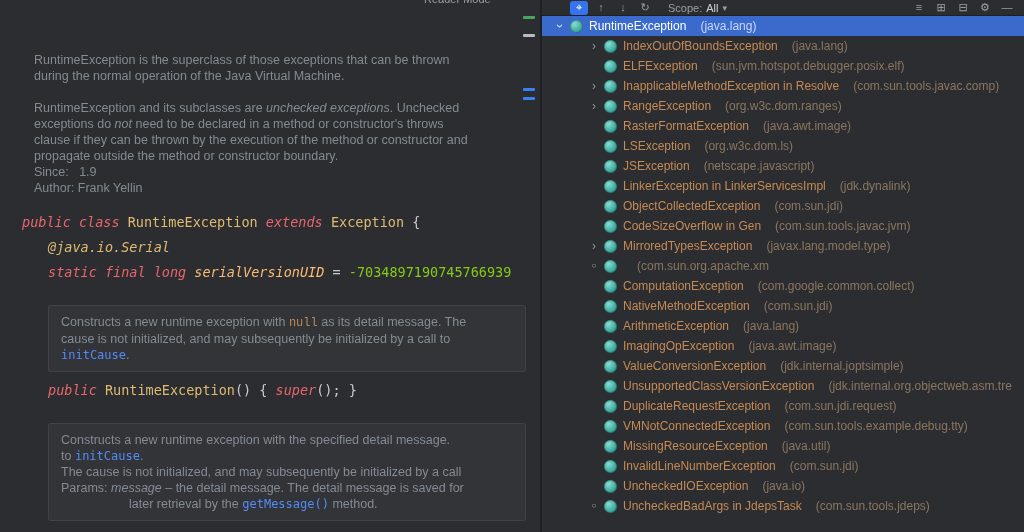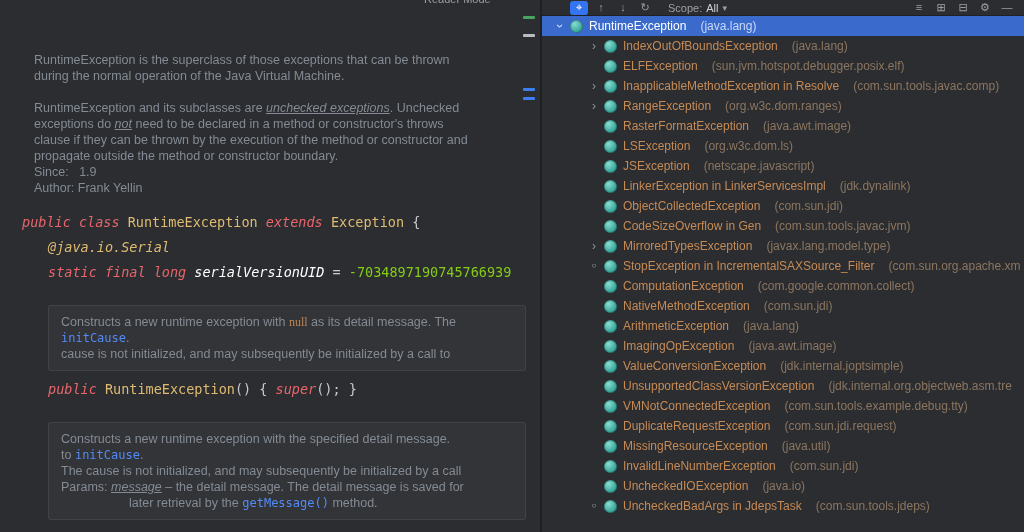--- a/index.html
+++ b/index.html
@@ -25,28 +25,28 @@
   .ln.code{font-family:"DejaVu Sans Mono",monospace;font-size:13.5px;line-height:25px;color:#c8cad0;}
   .i0{padding-left:6px;}
   .i1{padding-left:18px;}
   .i2{padding-left:32px;}
   .i3{padding-left:74px;}
   .blk.docbox .i0{padding-left:0;}
   .blk.docbox .i3{padding-left:68px;}
   .tk-kw{color:#e8656c;font-style:italic;}
   .tk-cls{color:#dfbb72;}
   .tk-ann{color:#dfbb72;font-style:italic;}
-  .tk-fld{color:#ffffff;font-style:italic;}
+  .tk-fld{color:#fdba74;font-style:italic;}
   .tk-num{color:#84cc16;}
   .tk-pln{color:#c8cad0;}
   .tk-prm{color:#cf8e6d;}
   .tk-doc{color:#848b94;}
-  .tk-doci{color:#848b94;font-style:italic;text-decoration:underline;}
+  .tk-doci{color:#848b94;font-style:italic;}
   .tk-docl{color:#548af7;font-family:"DejaVu Sans Mono",monospace;font-size:12px;}
-  .tk-docc{color:#bd8757;font-family:Liberation Serif, serif;font-size:12px;}
+  .tk-docc{color:#bd8757;font-family:Liberation Mono, monospace;font-size:12px;}
   
   .stripe{position:absolute;right:0;top:0;width:20px;height:532px;}
   .mark{position:absolute;left:3px;width:12px;height:3px;border-radius:1px;}
   
   .divider{position:absolute;left:540px;top:0;width:2px;height:532px;background:#1e2023;}
   
   .hier{position:absolute;left:542px;top:0;width:482px;height:532px;background:#2b2d30;overflow:hidden;}
   .ttoolbar{
     position:absolute;left:0;top:0;right:0;height:16px;display:flex;align-items:center;gap:4px;
     padding:0 8px 0 28px;box-sizing:border-box;border-bottom:1px solid #1e2023;background:#2b2d30;
@@ -92,22 +92,22 @@
         <div class="ln i1 doc"><span class="tk-doc">Since:   1.9</span></div>
         <div class="ln i1 doc"><span class="tk-doc">Author: Frank Yellin</span></div>
       </div>
       <div class="blk code">
         <div class="ln i0 code"><span class="tk-kw">public class </span><span class="tk-cls">RuntimeException </span><span class="tk-kw">extends </span><span class="tk-cls">Exception </span><span class="tk-pln">{</span></div>
         <div class="ln i2 code"><span class="tk-ann">@java.io.Serial</span></div>
         <div class="ln i2 code"><span class="tk-kw">static final long </span><span class="tk-fld">serialVersionUID </span><span class="tk-pln">= </span><span class="tk-num">-7034897190745766939</span></div>
       </div>
       <div class="blk docbox">
         <div class="ln i0 doc"><span class="tk-doc">Constructs a new runtime exception with </span><span class="tk-docc">null</span><span class="tk-doc"> as its detail message. The</span></div>
+        <div class="ln i0 doc"><span class="tk-doc">cause is not initialized, and may subsequently be initialized by a call to</span></div>
         <div class="ln i0 doc"><span class="tk-docl">initCause</span><span class="tk-doc">.</span></div>
-        <div class="ln i0 doc"><span class="tk-doc">cause is not initialized, and may subsequently be initialized by a call to</span></div>
       </div>
       <div class="blk code">
         <div class="ln i2 code"><span class="tk-kw">public </span><span class="tk-cls">RuntimeException</span><span class="tk-pln">() { </span><span class="tk-kw">super</span><span class="tk-pln">(); }</span></div>
       </div>
       <div class="blk docbox">
         <div class="ln i0 doc"><span class="tk-doc">Constructs a new runtime exception with the specified detail message.</span></div>
         <div class="ln i0 doc"><span class="tk-doc">to </span><span class="tk-docl">initCause</span><span class="tk-doc">.</span></div>
         <div class="ln i0 doc"><span class="tk-doc">The cause is not initialized, and may subsequently be initialized by a call</span></div>
         <div class="ln i0 doc"><span class="tk-doc">Params: </span><span class="tk-doci">message</span><span class="tk-doc"> – the detail message. The detail message is saved for</span></div>
         <div class="ln i3 doc"><span class="tk-doc">later retrieval by the </span><span class="tk-docl">getMessage()</span><span class="tk-doc"> method.</span></div>
@@ -154,27 +154,27 @@
       <div class="trow child"><span class="chev"></span><span class="cicon"></span><span class="tname">ELFException</span><span class="tpkg">(sun.jvm.hotspot.debugger.posix.elf)</span></div>
       <div class="trow child"><span class="chev">›</span><span class="cicon"></span><span class="tname">InapplicableMethodException in Resolve</span><span class="tpkg">(com.sun.tools.javac.comp)</span></div>
       <div class="trow child"><span class="chev">›</span><span class="cicon"></span><span class="tname">RangeException</span><span class="tpkg">(org.w3c.dom.ranges)</span></div>
       <div class="trow child"><span class="chev"></span><span class="cicon"></span><span class="tname">RasterFormatException</span><span class="tpkg">(java.awt.image)</span></div>
       <div class="trow child"><span class="chev"></span><span class="cicon"></span><span class="tname">LSException</span><span class="tpkg">(org.w3c.dom.ls)</span></div>
       <div class="trow child"><span class="chev"></span><span class="cicon"></span><span class="tname">JSException</span><span class="tpkg">(netscape.javascript)</span></div>
       <div class="trow child"><span class="chev"></span><span class="cicon"></span><span class="tname">LinkerException in LinkerServicesImpl</span><span class="tpkg">(jdk.dynalink)</span></div>
       <div class="trow child"><span class="chev"></span><span class="cicon"></span><span class="tname">ObjectCollectedException</span><span class="tpkg">(com.sun.jdi)</span></div>
       <div class="trow child"><span class="chev"></span><span class="cicon"></span><span class="tname">CodeSizeOverflow in Gen</span><span class="tpkg">(com.sun.tools.javac.jvm)</span></div>
       <div class="trow child"><span class="chev">›</span><span class="cicon"></span><span class="tname">MirroredTypesException</span><span class="tpkg">(javax.lang.model.type)</span></div>
-      <div class="trow child"><span class="chev marker">○</span><span class="cicon"></span><span class="tname">StopException in IncrementalSAXSource_Filter</span><span class="tpkg">(com.sun.org.apache.xm</span></div>
+      <div class="trow child"><span class="chev marker">○</span><span class="cicon"></span><span class="tpkg">(com.sun.org.apache.xm</span></div>
       <div class="trow child"><span class="chev"></span><span class="cicon"></span><span class="tname">ComputationException</span><span class="tpkg">(com.google.common.collect)</span></div>
       <div class="trow child"><span class="chev"></span><span class="cicon"></span><span class="tname">NativeMethodException</span><span class="tpkg">(com.sun.jdi)</span></div>
       <div class="trow child"><span class="chev"></span><span class="cicon"></span><span class="tname">ArithmeticException</span><span class="tpkg">(java.lang)</span></div>
       <div class="trow child"><span class="chev"></span><span class="cicon"></span><span class="tname">ImagingOpException</span><span class="tpkg">(java.awt.image)</span></div>
       <div class="trow child"><span class="chev"></span><span class="cicon"></span><span class="tname">ValueConversionException</span><span class="tpkg">(jdk.internal.joptsimple)</span></div>
       <div class="trow child"><span class="chev"></span><span class="cicon"></span><span class="tname">UnsupportedClassVersionException</span><span class="tpkg">(jdk.internal.org.objectweb.asm.tre</span></div>
+      <div class="trow child"><span class="chev"></span><span class="cicon"></span><span class="tname">DuplicateRequestException</span><span class="tpkg">(com.sun.jdi.request)</span></div>
       <div class="trow child"><span class="chev"></span><span class="cicon"></span><span class="tname">VMNotConnectedException</span><span class="tpkg">(com.sun.tools.example.debug.tty)</span></div>
-      <div class="trow child"><span class="chev"></span><span class="cicon"></span><span class="tname">DuplicateRequestException</span><span class="tpkg">(com.sun.jdi.request)</span></div>
       <div class="trow child"><span class="chev"></span><span class="cicon"></span><span class="tname">MissingResourceException</span><span class="tpkg">(java.util)</span></div>
       <div class="trow child"><span class="chev"></span><span class="cicon"></span><span class="tname">InvalidLineNumberException</span><span class="tpkg">(com.sun.jdi)</span></div>
       <div class="trow child"><span class="chev"></span><span class="cicon"></span><span class="tname">UncheckedIOException</span><span class="tpkg">(java.io)</span></div>
       <div class="trow child"><span class="chev marker">○</span><span class="cicon"></span><span class="tname">UncheckedBadArgs in JdepsTask</span><span class="tpkg">(com.sun.tools.jdeps)</span></div>
     </div>
 </div>
 
 </body></html>

